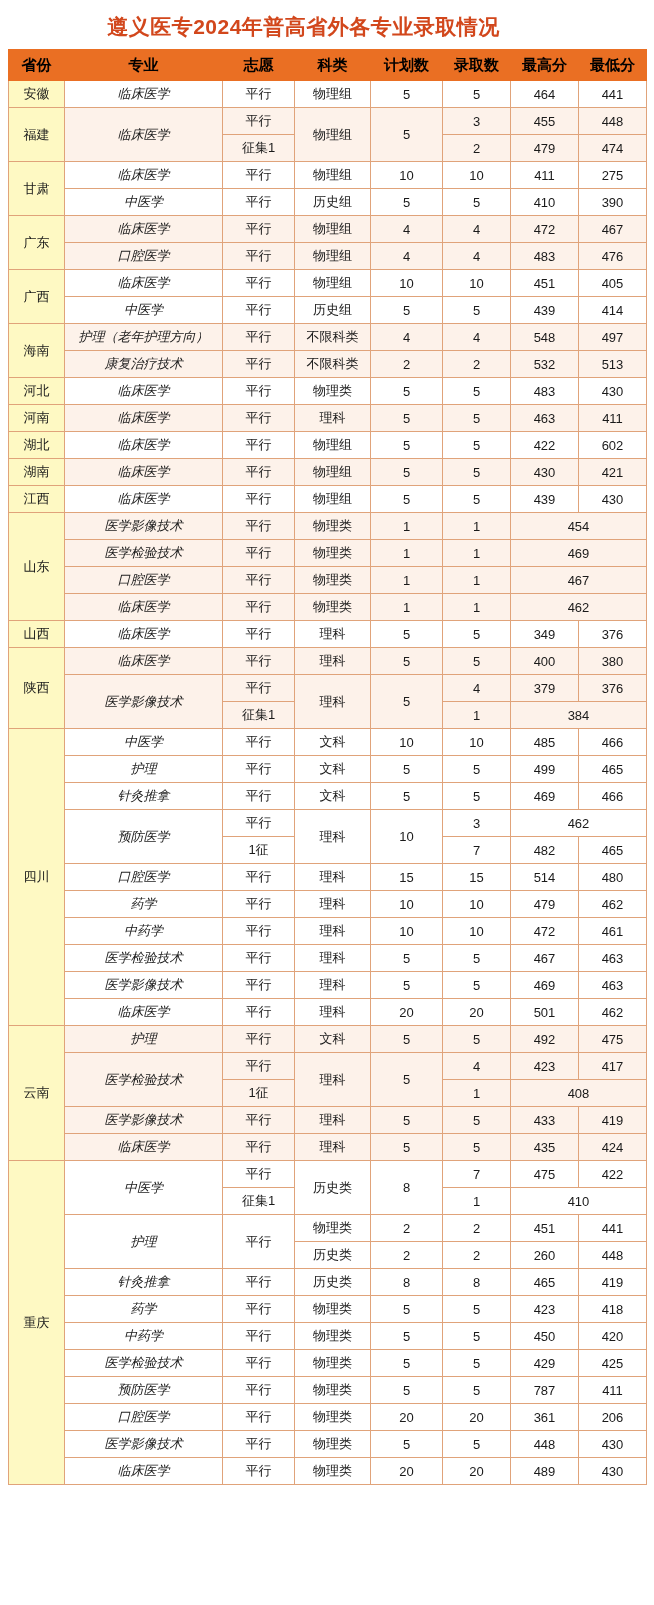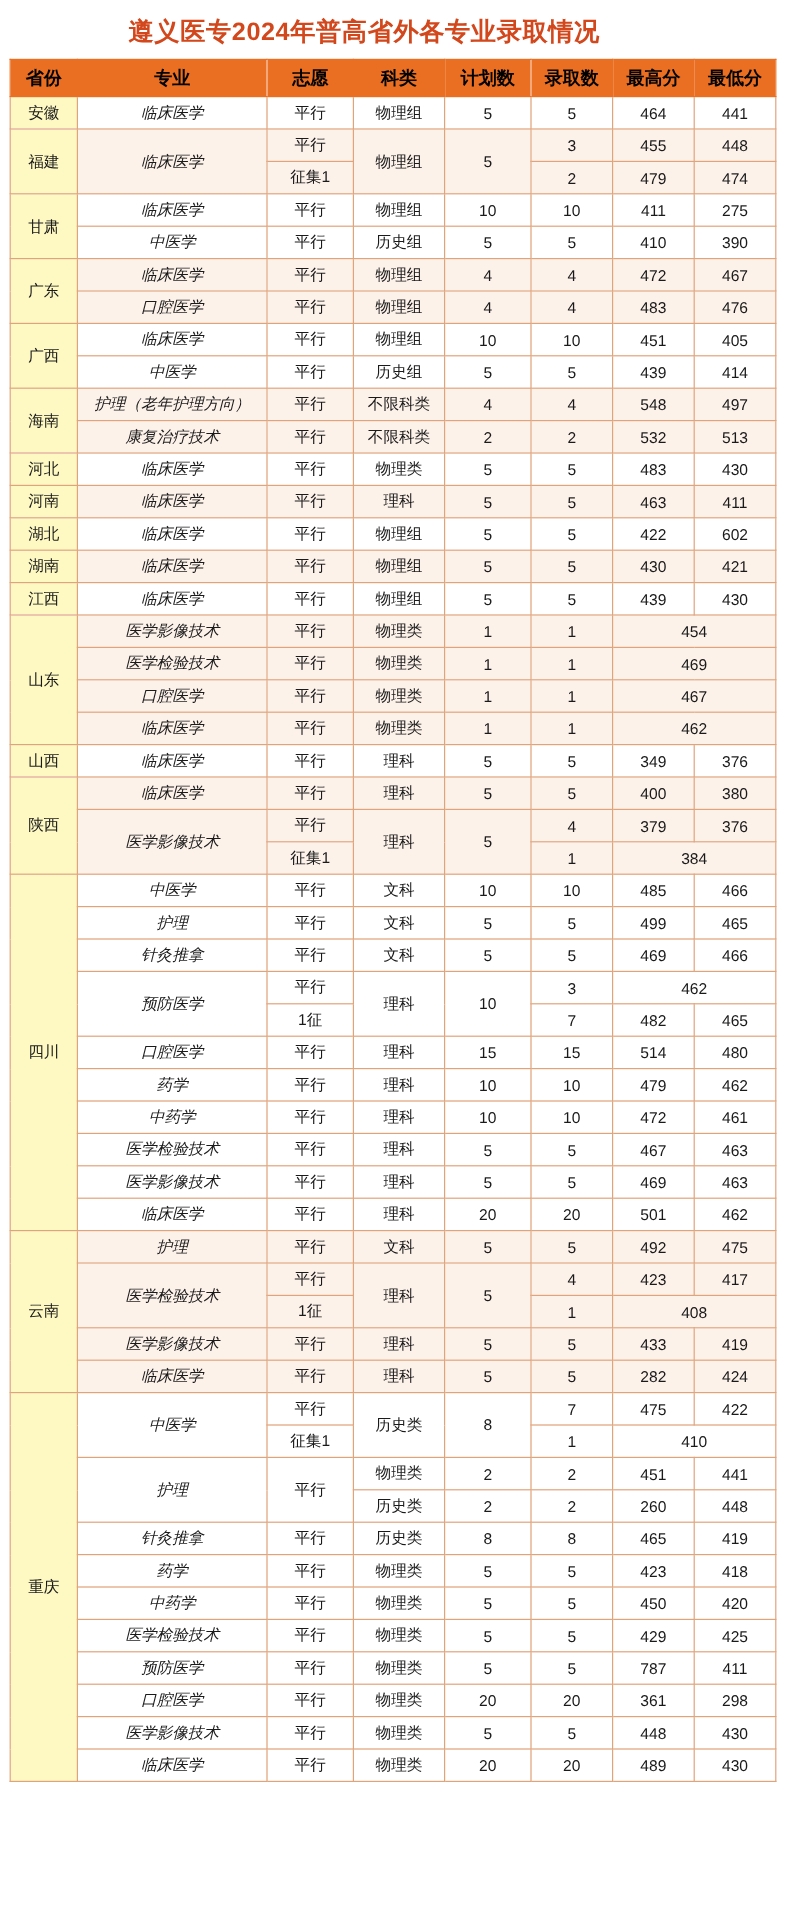--- a/index.html
+++ b/index.html
@@ -448,21 +448,21 @@
           <td class="cell-tint">5</td>
           <td class="cell-tint">433</td>
           <td class="cell-tint">419</td>
         </tr>
         <tr>
           <td class="cell-tint major">临床医学</td>
           <td class="cell-tint">平行</td>
           <td class="cell-tint">理科</td>
           <td class="cell-tint">5</td>
           <td class="cell-tint">5</td>
-          <td class="cell-tint">282</td>
+          <td class="cell-tint">435</td>
           <td class="cell-tint">424</td>
         </tr>
         <tr>
           <td class="prov" rowspan="12">重庆</td>
           <td class="cell-plain major" rowspan="2">中医学</td>
           <td class="cell-plain">平行</td>
           <td class="cell-plain" rowspan="2">历史类</td>
           <td class="cell-plain" rowspan="2">8</td>
           <td class="cell-plain">7</td>
           <td class="cell-plain">475</td>
@@ -534,21 +534,21 @@
           <td class="cell-plain">787</td>
           <td class="cell-plain">411</td>
         </tr>
         <tr>
           <td class="cell-plain major">口腔医学</td>
           <td class="cell-plain">平行</td>
           <td class="cell-plain">物理类</td>
           <td class="cell-plain">20</td>
           <td class="cell-plain">20</td>
           <td class="cell-plain">361</td>
-          <td class="cell-plain">298</td>
+          <td class="cell-plain">206</td>
         </tr>
         <tr>
           <td class="cell-plain major">医学影像技术</td>
           <td class="cell-plain">平行</td>
           <td class="cell-plain">物理类</td>
           <td class="cell-plain">5</td>
           <td class="cell-plain">5</td>
           <td class="cell-plain">448</td>
           <td class="cell-plain">430</td>
         </tr>

